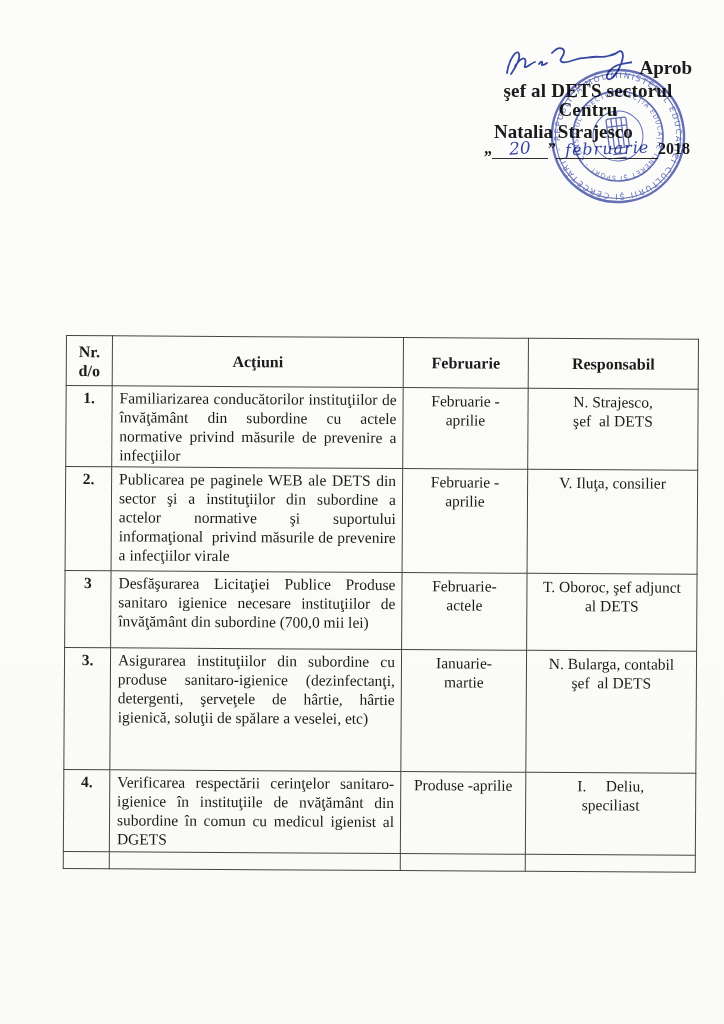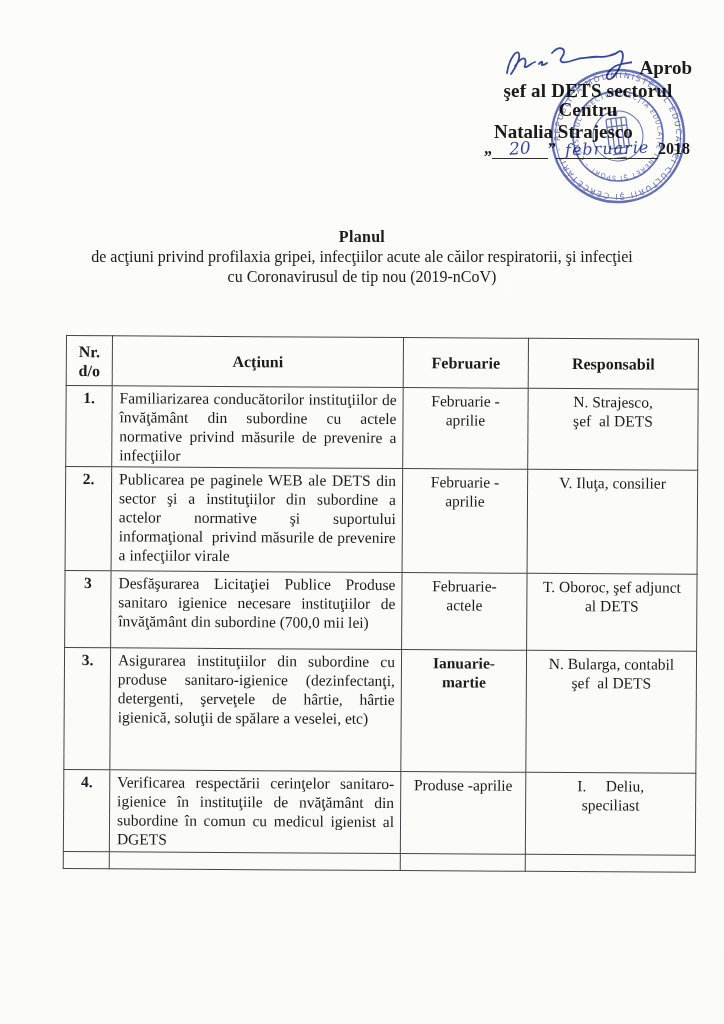--- a/index.html
+++ b/index.html
@@ -35,21 +35,21 @@
   .title .t1{font-weight:bold;letter-spacing:.3px;}
 
   
   .tablewrap{position:absolute;left:66px;top:335px;transform:rotate(.35deg);transform-origin:0 0;}
   table{border-collapse:collapse;width:632px;table-layout:fixed;}
   td,th{border:1.5px solid #454545;vertical-align:top;font-size:15.5px;line-height:19px;padding:2px 4px;overflow:hidden;}
   th{font-weight:bold;text-align:center;vertical-align:middle;white-space:pre-line;font-size:16px;}
   td.nr{text-align:center;font-weight:bold;}
   td.act{text-align:justify;padding:2px 6px 2px 7px;}
   td.per,td.res{text-align:center;white-space:pre-line;padding-top:3px;}
-  td.bold{font-weight:bold;}
+  td.bold{font-weight:normal;}
 </style>
 </head>
 <body>
 
 <div class="page">
 
   <svg class="sig" width="132" height="42" viewBox="0 0 132 42">
     <path d="M7 31 C9 17 17 6 19 12 C21 18 13 29 11 32 M15 24 C23 13 27 15 25 23 C23 29 31 21 35 20 M39 22 c2 -3 4 -3 3 0 c-1 2 2 1 5 -1
              M52 11 c8 -9 16 -4 10 4 c-5 7 4 6 12 3 c8 -3 13 -2 19 -3 c6 -1 10 1 15 -1 c4 -1 8 -2 10 -4 c4 -3 7 2 3 12 c-3 8 -9 17 -13 15 c-4 -2 2 -11 10 -14 c6 -2 11 -2 15 -3" stroke="#3647a3" stroke-width="1.8" fill="none" stroke-linecap="round" stroke-linejoin="round"></path>
   </svg>
@@ -81,25 +81,20 @@
       <textPath href="#ringB">DIRECŢIA EDUCAŢIE TINERET ŞI SPORT ◦ CONSILIUL ◦ SECTORUL CENTRU</textPath>
     </text>
     <g stroke="#4350ac" fill="none" stroke-width="1.3">
       <rect x="60" y="52" width="20" height="30" rx="2"></rect>
       <path d="M60 60 h20 M65 52 v30 M70 52 v30 M75 52 v30"></path>
       <path d="M63 88 h14 M64 92 h12"></path>
       <circle cx="70" cy="47" r="1.6"></circle>
     </g>
   </svg>
 
-  <div class="title">
-    <div class="t1">Planul</div>
-    <div class="t2">de acţiuni privind profilaxia gripei, infecţiilor acute ale căilor respiratorii, şi  infecţiei</div>
-    <div class="t3">cu Coronavirusul de tip nou (2019-nCoV)</div>
-  </div>
 
   <div class="tablewrap">
     <table>
       <colgroup>
           <col style="width:46px">
           <col style="width:291px">
           <col style="width:125px">
           <col style="width:170px">
         </colgroup>
       <tbody>

